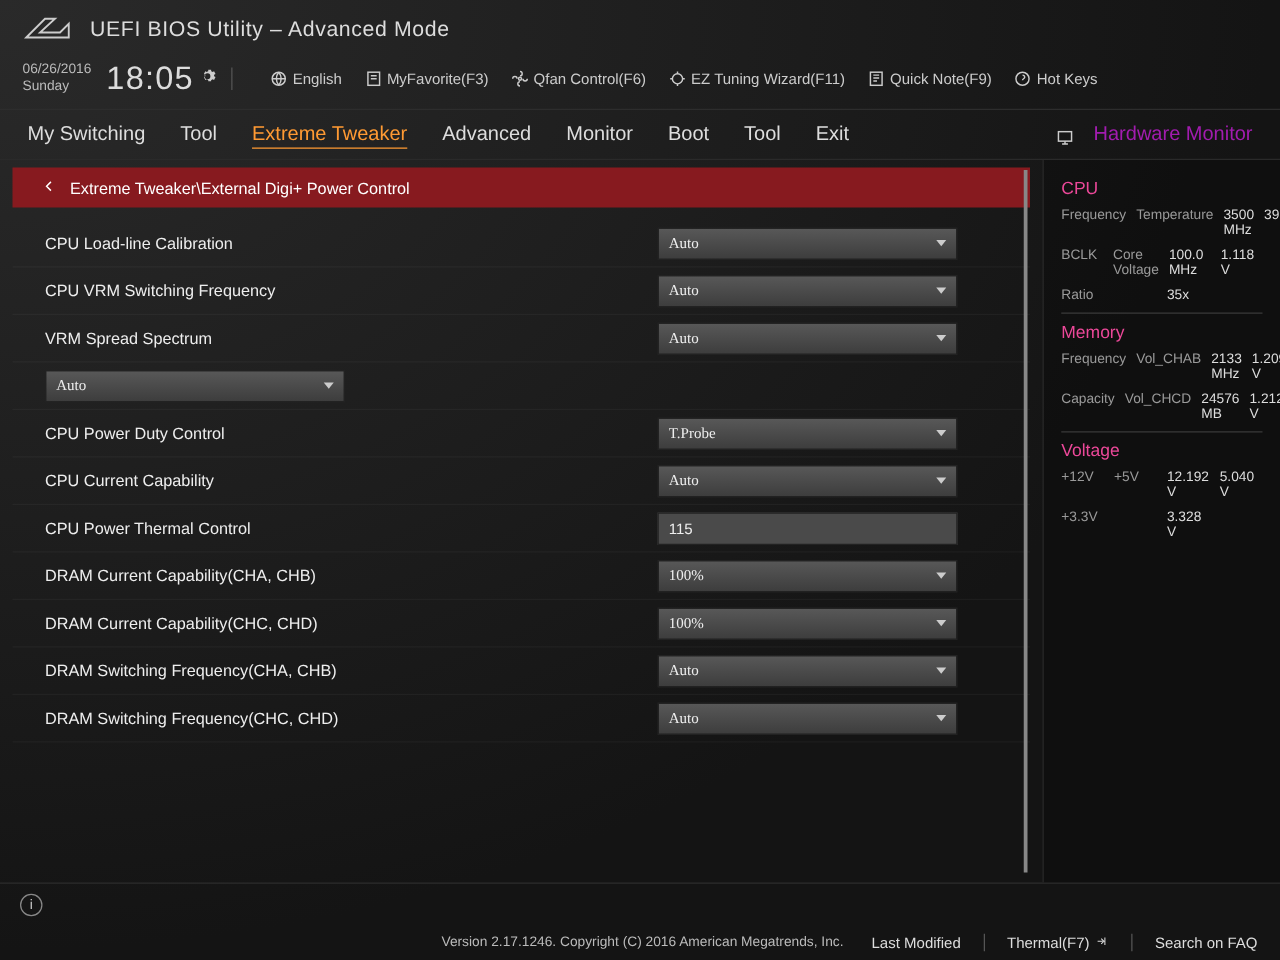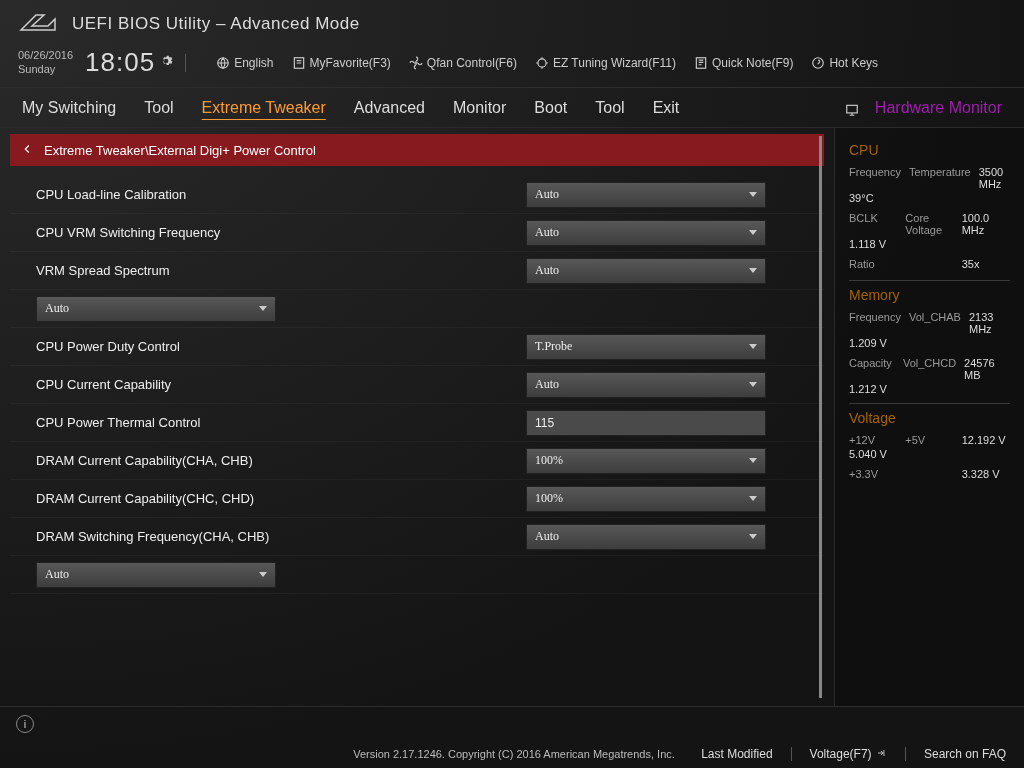--- a/index.html
+++ b/index.html
@@ -40,21 +40,21 @@
   .tab.active { color:#ff9a33; text-decoration: underline; text-underline-offset:6px;}
   .hw-title { margin-left:auto; color:#a21caf; display:flex; align-items:flex-end; gap:16px;}
   .body { display:flex; height: calc(768px - 46px - 42px - 40px - 34px - 28px);}
   .settings-area { flex:1; position:relative; }
   .breadcrumb {
     background:#871a1f;
     color:#fff;
     height:32px;
     margin:6px 10px 6px 10px;
     display:flex; align-items:center;
-    padding:0 10px;
+    padding:0 22px;
     font-size:13px;
   }
   .breadcrumb .back { margin-right:10px; }
   .rows {
     padding: 4px 10px;
     height: 444px;
     overflow:hidden;
   }
   .row {
     display:flex; align-items:center;
@@ -85,22 +85,22 @@
     font-size:12px;
   }
   .scroll-edge { position:absolute; right:12px; top:8px; bottom:8px; width:3px; background:#888;}
   .sidebar {
     width:190px;
     padding: 8px 14px;
     background: rgba(0,0,0,0.25);
     border-left:1px solid #2a2a2a;
     overflow:hidden;
   }
-  .sec-title { color:#a16207; font-size:14px; margin:6px 0 8px; }
-  .kv-grid { display:grid; grid-template-columns:1fr 1fr 1fr; row-gap:2px; column-gap:8px; font-size:11px; margin-bottom:8px;}
+  .sec-title { color:#ec4899; font-size:14px; margin:6px 0 8px; }
+  .kv-grid { display:grid; grid-template-columns:1fr 1fr 1fr 1fr; row-gap:2px; column-gap:8px; font-size:11px; margin-bottom:8px;}
   .k { color:#9a9a9a; }
   .v { color:#ddd; }
   .hr { height:1px; background:#3a3a3a; margin:6px 0 2px; }
   .info-strip {
     height:34px;
     border-top:1px solid #2d2d2d;
     display:flex; align-items:center;
     padding:0 16px;
   }
   .info-i {
@@ -300,20 +300,21 @@
         <div class="row">
           <div class="lbl">DRAM Switching Frequency(CHA, CHB)</div>
           <div class="ctrl">
             <div class="select">
               <span>Auto</span>
               <span class="caret"></span>
             </div>
           </div>
         </div>
         <div class="row">
+          <div class="lbl">DRAM Switching Frequency(CHC, CHD)</div>
           <div class="ctrl">
             <div class="select">
               <span>Auto</span>
               <span class="caret"></span>
             </div>
           </div>
         </div>
       </div>
     <div class="scroll-edge"></div>
   </div>
@@ -374,21 +375,21 @@
 <div class="info-strip">
   <div class="info-i">i</div>
 </div>
 
 <div class="footer">
   <div class="center-txt">Version 2.17.1246. Copyright (C) 2016 American Megatrends, Inc.</div>
   <div class="links">
     <span>Last Modified</span>
     <span class="fsep"></span>
     <span>
-      <span>Voltage(F7)</span>
+      <span>Thermal(F7)</span>
       <svg width="12" height="10" viewBox="0 0 24 24" fill="none" stroke="#ddd" stroke-width="2">
           <path d="M5 12h10M12 7l5 5-5 5M19 5v14"></path>
         </svg>
     </span>
     <span class="fsep"></span>
     <span>Search on FAQ</span>
   </div>
 </div>
 
 </body></html>

